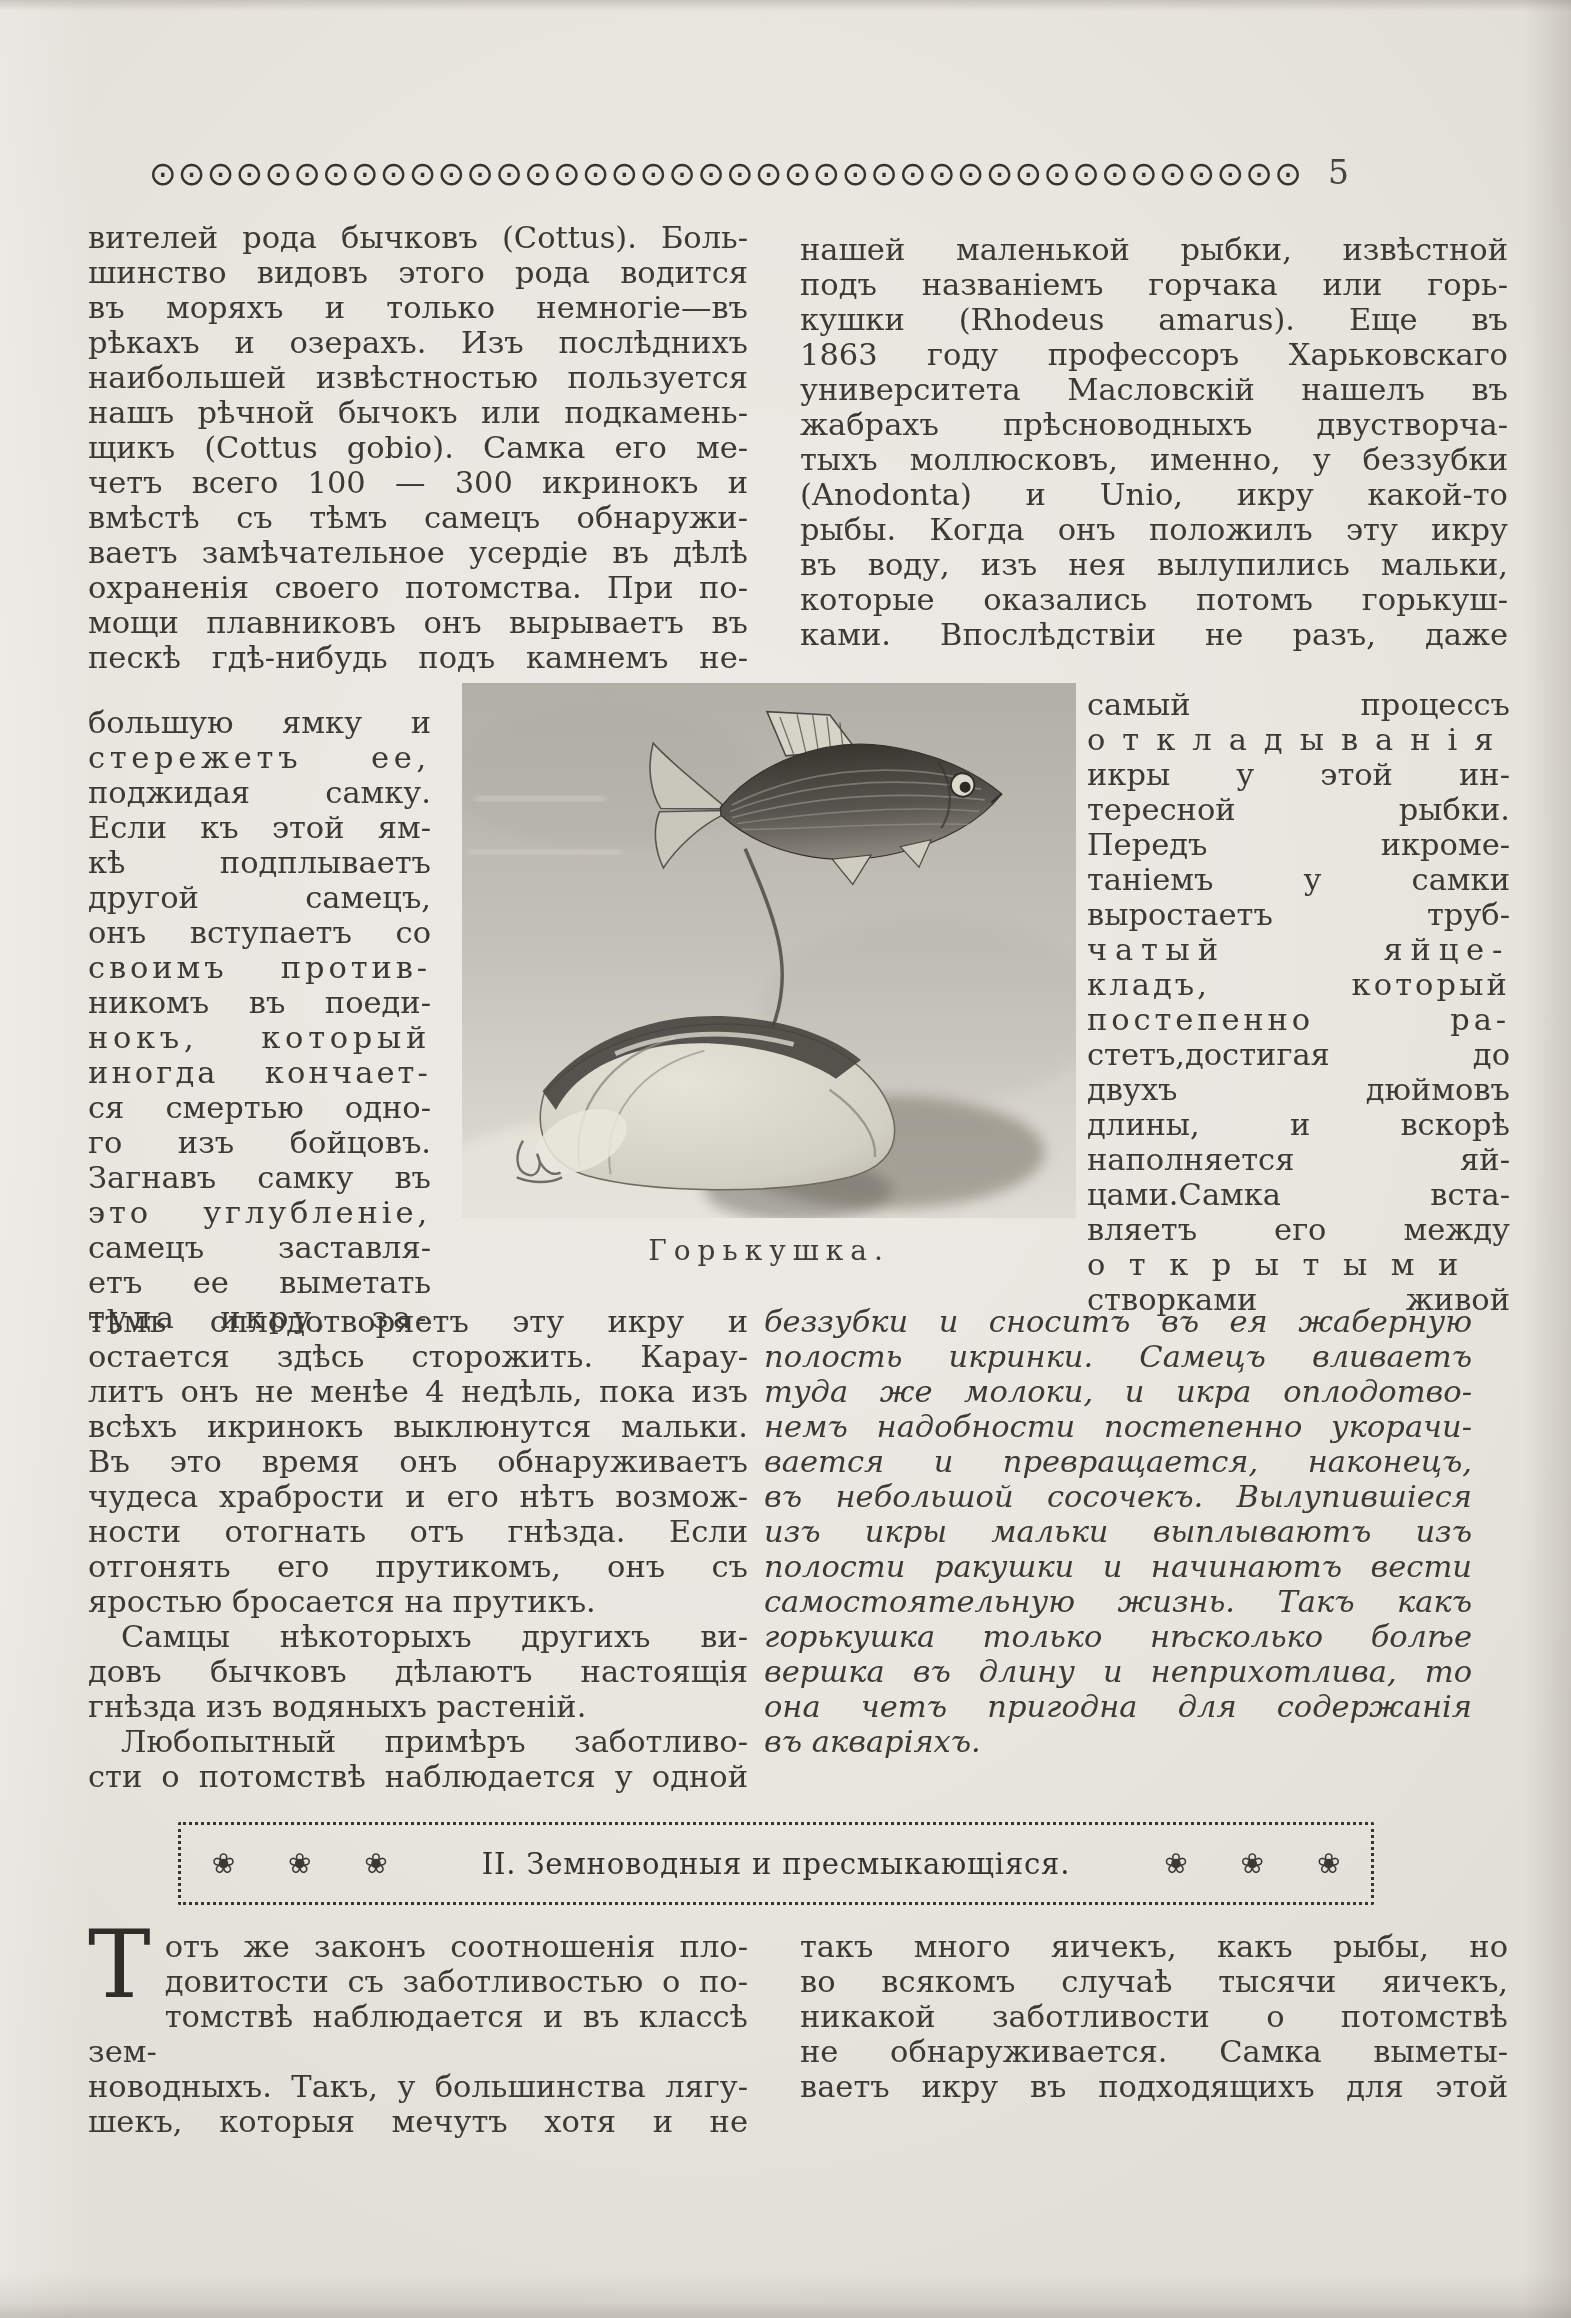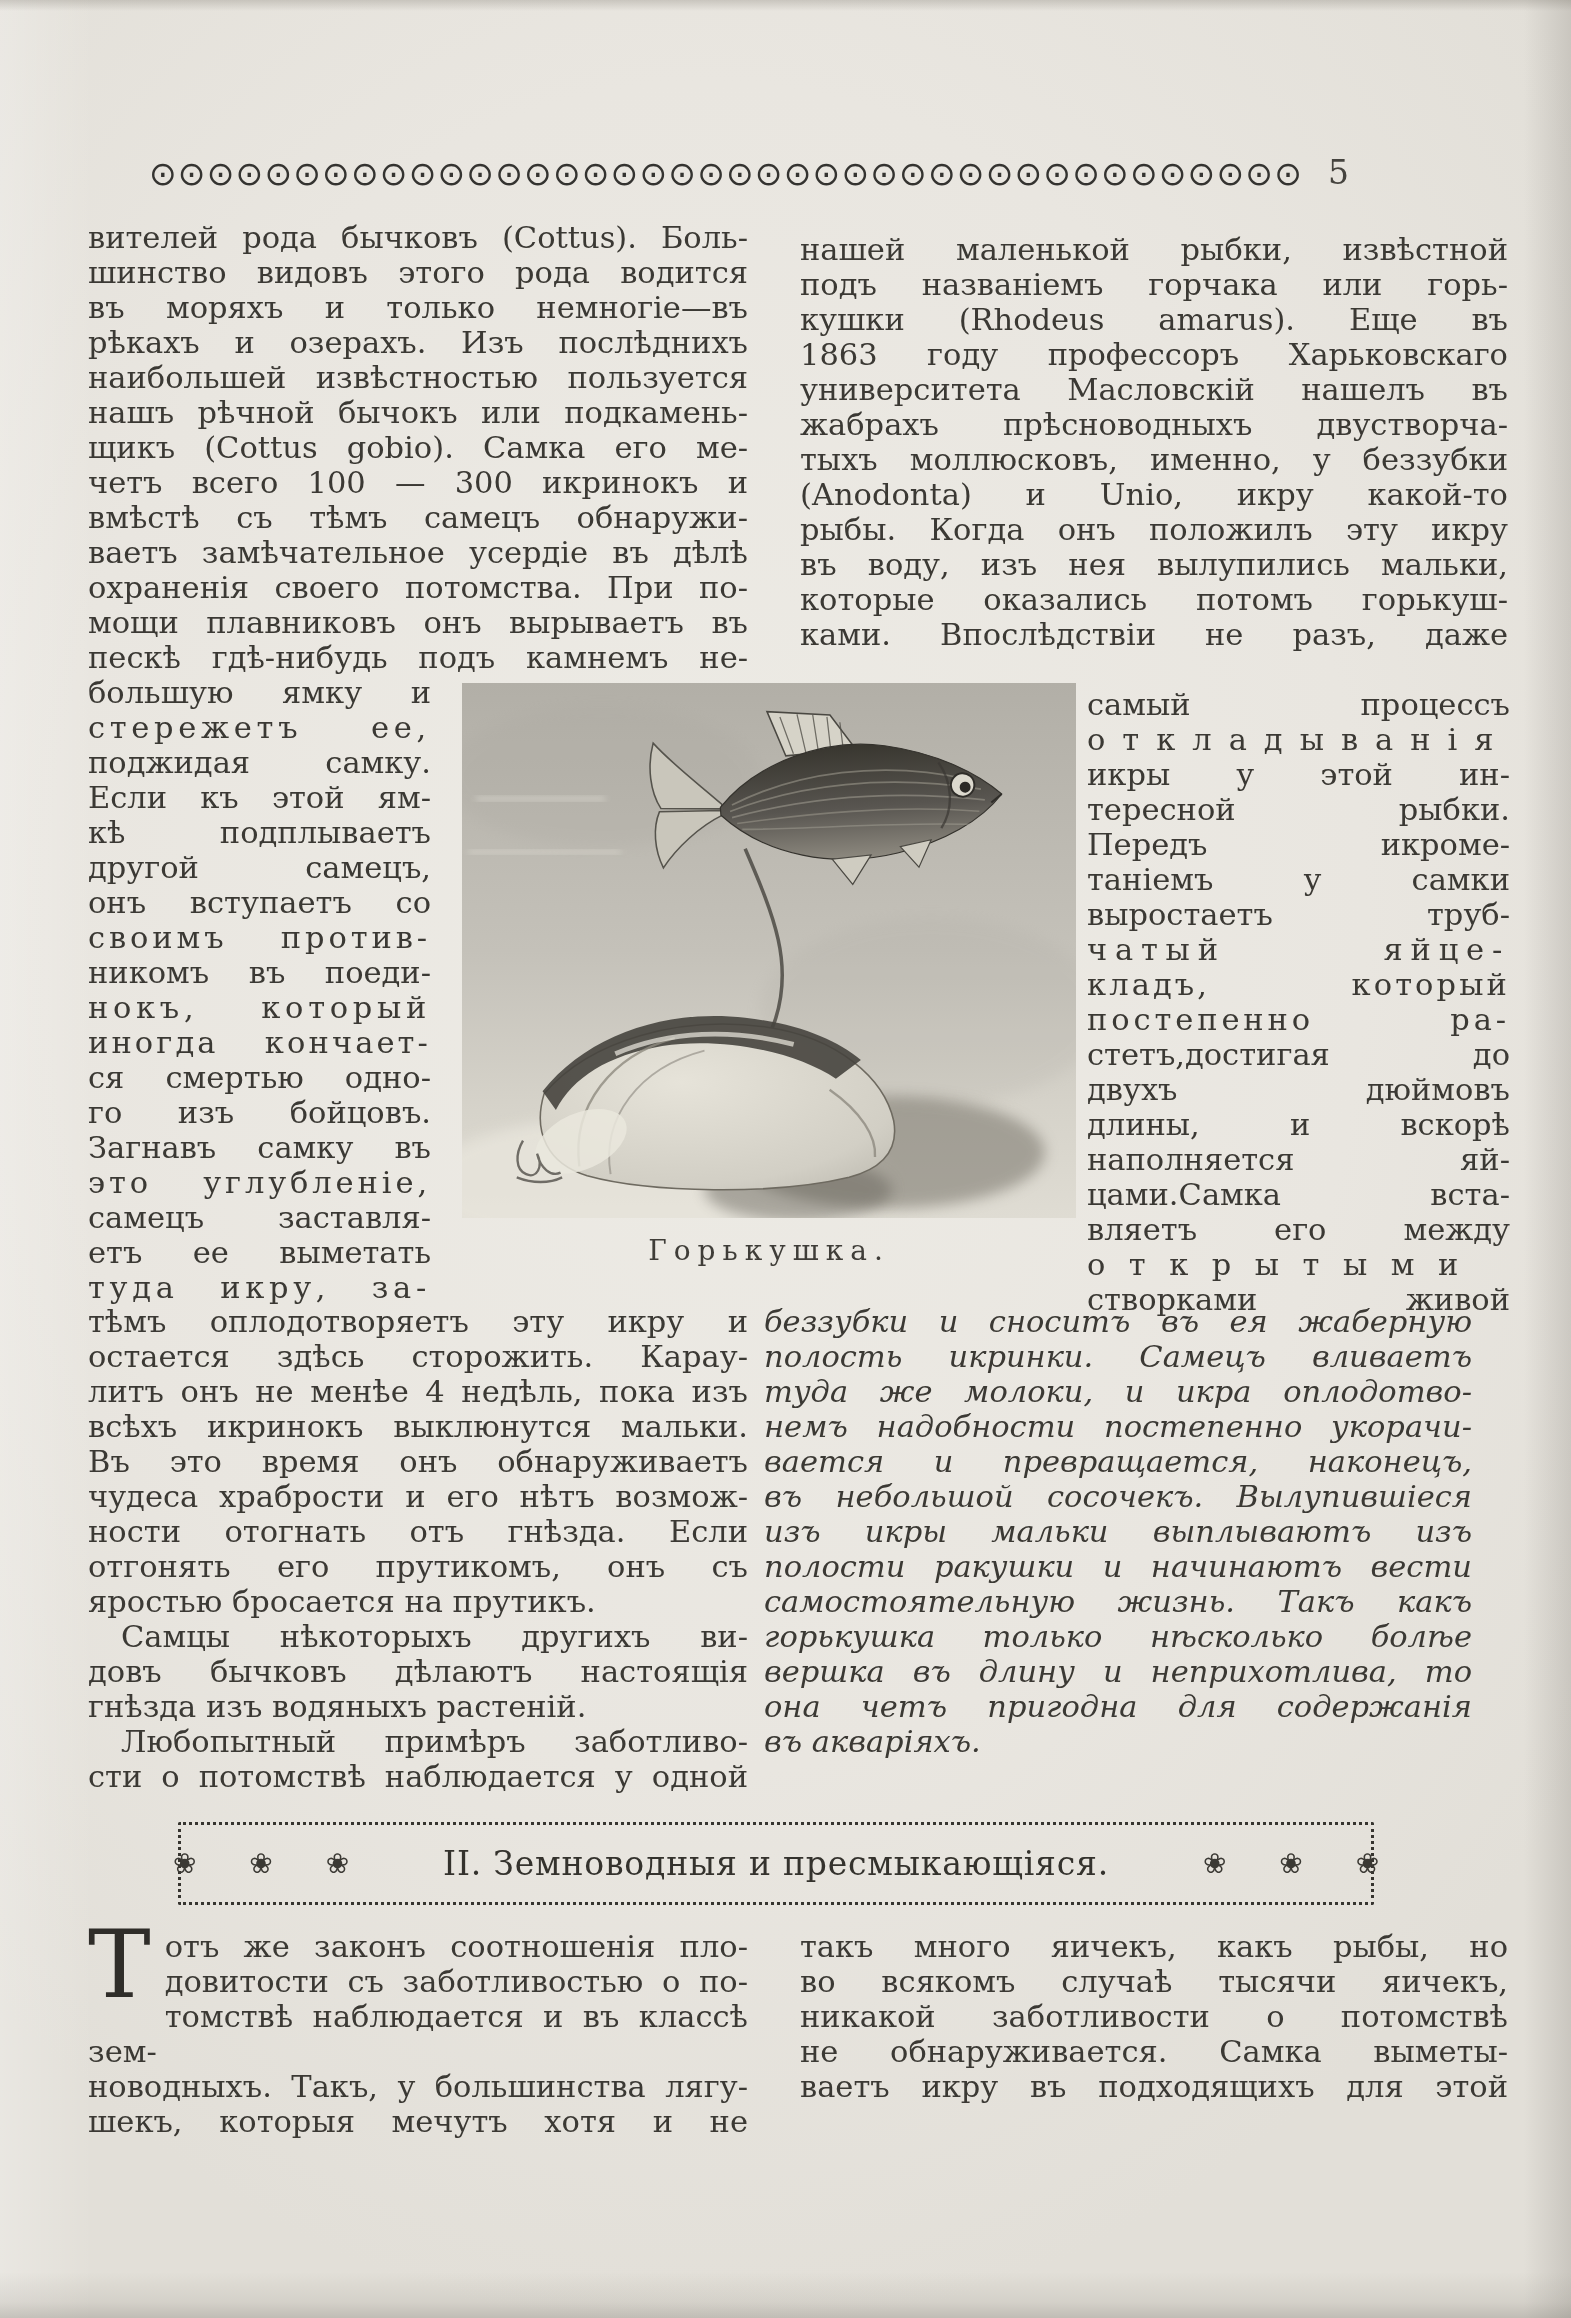--- a/index.html
+++ b/index.html
@@ -30,21 +30,21 @@
   }
   .divider{
     border:3.9px dotted #36342f;border-radius:2.3px;
     display:flex;align-items:center;justify-content:center;gap:94px;
     box-sizing:border-box;
   }
   .divider .clovers{
     font-family:"DejaVu Sans","Liberation Sans",sans-serif;
     font-size:28px;color:#3b3934;word-spacing:44px;white-space:nowrap;
   }
-  .divider .dtitle{font-size:33px;letter-spacing:0.8px;color:#34322d;white-space:nowrap;}
+  .divider .dtitle{font-size:29px;letter-spacing:0.8px;color:#34322d;white-space:nowrap;}
   .dropcap{
     float:left;font-size:94px;line-height:67px;height:69px;
     padding:1.6px 14px 0 0;color:#2f2d29;font-weight:400;
   }
 </style>
 </head>
 <body>
 
 <div class="abs orn-row" style="left:149px;top:157px;">⊙⊙⊙⊙⊙⊙⊙⊙⊙⊙⊙⊙⊙⊙⊙⊙⊙⊙⊙⊙⊙⊙⊙⊙⊙⊙⊙⊙⊙⊙⊙⊙⊙⊙⊙⊙⊙⊙⊙⊙</div>
 <div class="abs pagenum" style="left:1328px;top:153px;">5</div>
@@ -72,21 +72,21 @@
     <div class="tl">университета Масловскій нашелъ въ</div>
     <div class="tl">жабрахъ прѣсноводныхъ двустворча-</div>
     <div class="tl">тыхъ моллюсковъ, именно, у беззубки</div>
     <div class="tl">(Anodonta) и Unio, икру какой-то</div>
     <div class="tl">рыбы. Когда онъ положилъ эту икру</div>
     <div class="tl">въ воду, изъ нея вылупились мальки,</div>
     <div class="tl">которые оказались потомъ горькуш-</div>
     <div class="tl">ками. Впослѣдствіи не разъ, даже</div>
   </div>
 
-<div class="abs col" style="left:88px;top:675px;width:343px;">
+<div class="abs col" style="left:88px;top:705px;width:343px;">
     <div class="tl">большую ямку и</div>
     <div class="tl" style="letter-spacing: 4.7px;">стережетъ ее,</div>
     <div class="tl">поджидая самку.</div>
     <div class="tl">Если къ этой ям-</div>
     <div class="tl">кѣ подплываетъ</div>
     <div class="tl">другой самецъ,</div>
     <div class="tl">онъ вступаетъ со</div>
     <div class="tl" style="letter-spacing: 3.9px;">своимъ против-</div>
     <div class="tl">никомъ въ поеди-</div>
     <div class="tl" style="letter-spacing: 4.7px;">нокъ, который</div>

